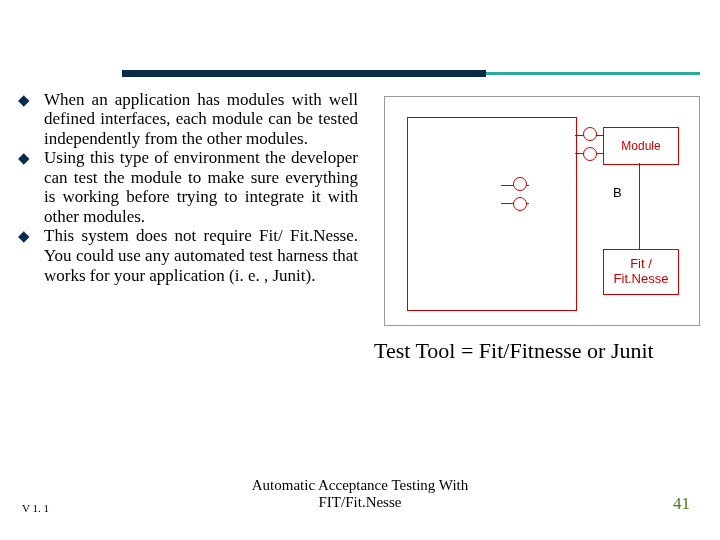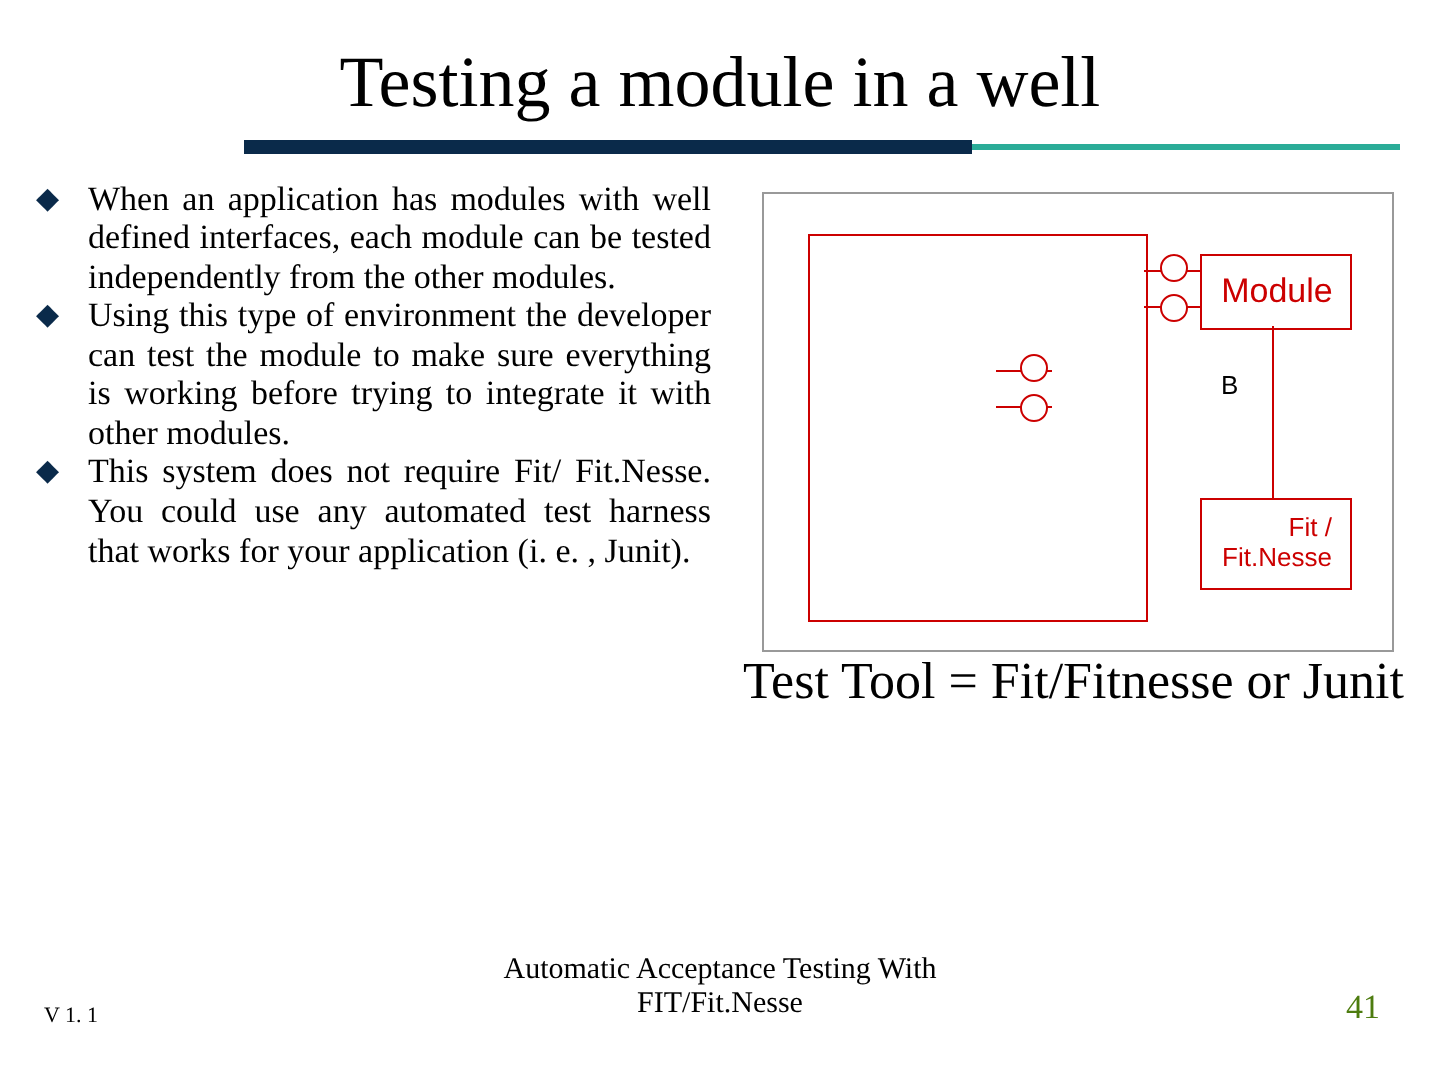--- a/index.html
+++ b/index.html
@@ -97,38 +97,38 @@
   .mod-box {
     position: absolute;
     border: 1px solid #c00;
     left: 218px;
     top: 30px;
     width: 74px;
     height: 36px;
     display: flex;
     align-items: center;
     justify-content: center;
-    font-size: 17px;
+    font-size: 12px;
     color: #c00;
     font-family: Arial, sans-serif;
   }
   .fit-box {
     position: absolute;
     border: 1px solid #c00;
     left: 218px;
     top: 152px;
     width: 74px;
     height: 44px;
     display: flex;
     align-items: center;
     justify-content: center;
     font-size: 13px;
     color: #c00;
     font-family: Arial, sans-serif;
-    text-align: right;
+    text-align: center;
     line-height: 1.1;
   }
   .lolli {
     position: absolute;
     width: 12px;
     height: 12px;
     border: 1px solid #c00;
     border-radius: 50%;
     background: #fff;
   }
@@ -138,22 +138,22 @@
   }
   .stem.h { height: 1px; }
   .stem.v { width: 1px; }
   .label {
     position: absolute;
     font-family: Arial, sans-serif;
     font-size: 13px;
     color: #000;
   }
   .caption {
-    font-size: 26px;
-    margin-top: 0;
+    font-size: 22px;
+    margin-top: 12px;
     white-space: nowrap;
     padding-left: 2px;
   }
   .footer-version {
     position: absolute;
     left: 22px;
     bottom: 26px;
     font-size: 11px;
   }
   .footer-center {
@@ -172,21 +172,21 @@
     font-size: 17px;
     color: #4d7c0f;
   }
 </style>
 </head>
 <body>
 
 <div class="slide">
 
   <div class="title">
-    <span>Testing a module in a well</span><br>
+    <br>
   </div>
 
   <div class="underline-wrap">
     <div class="underline-dark"></div>
     <div class="underline-teal"></div>
   </div>
 
   <div class="body">
     <div class="bullets">
       <div class="bullet">

